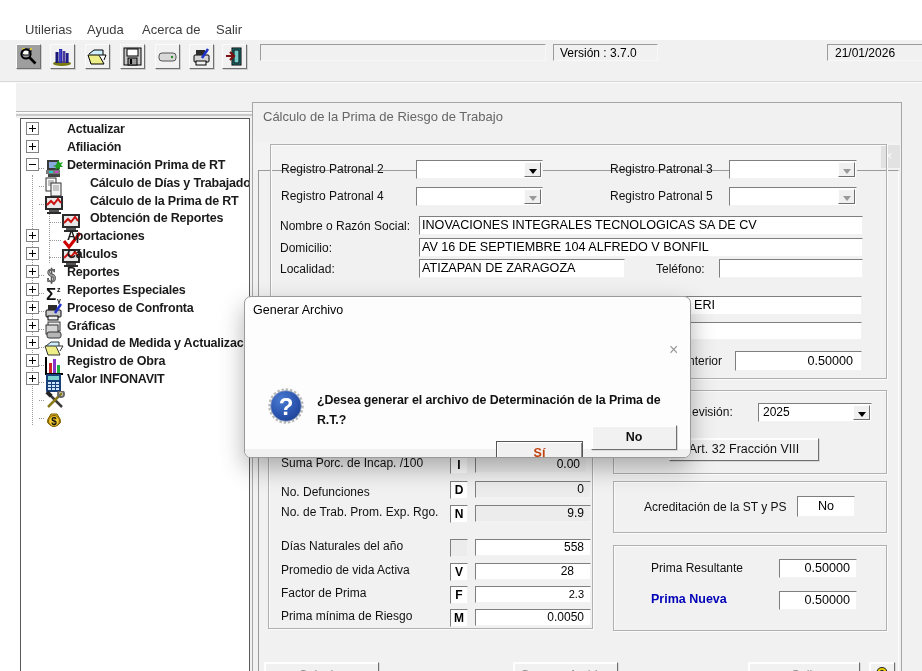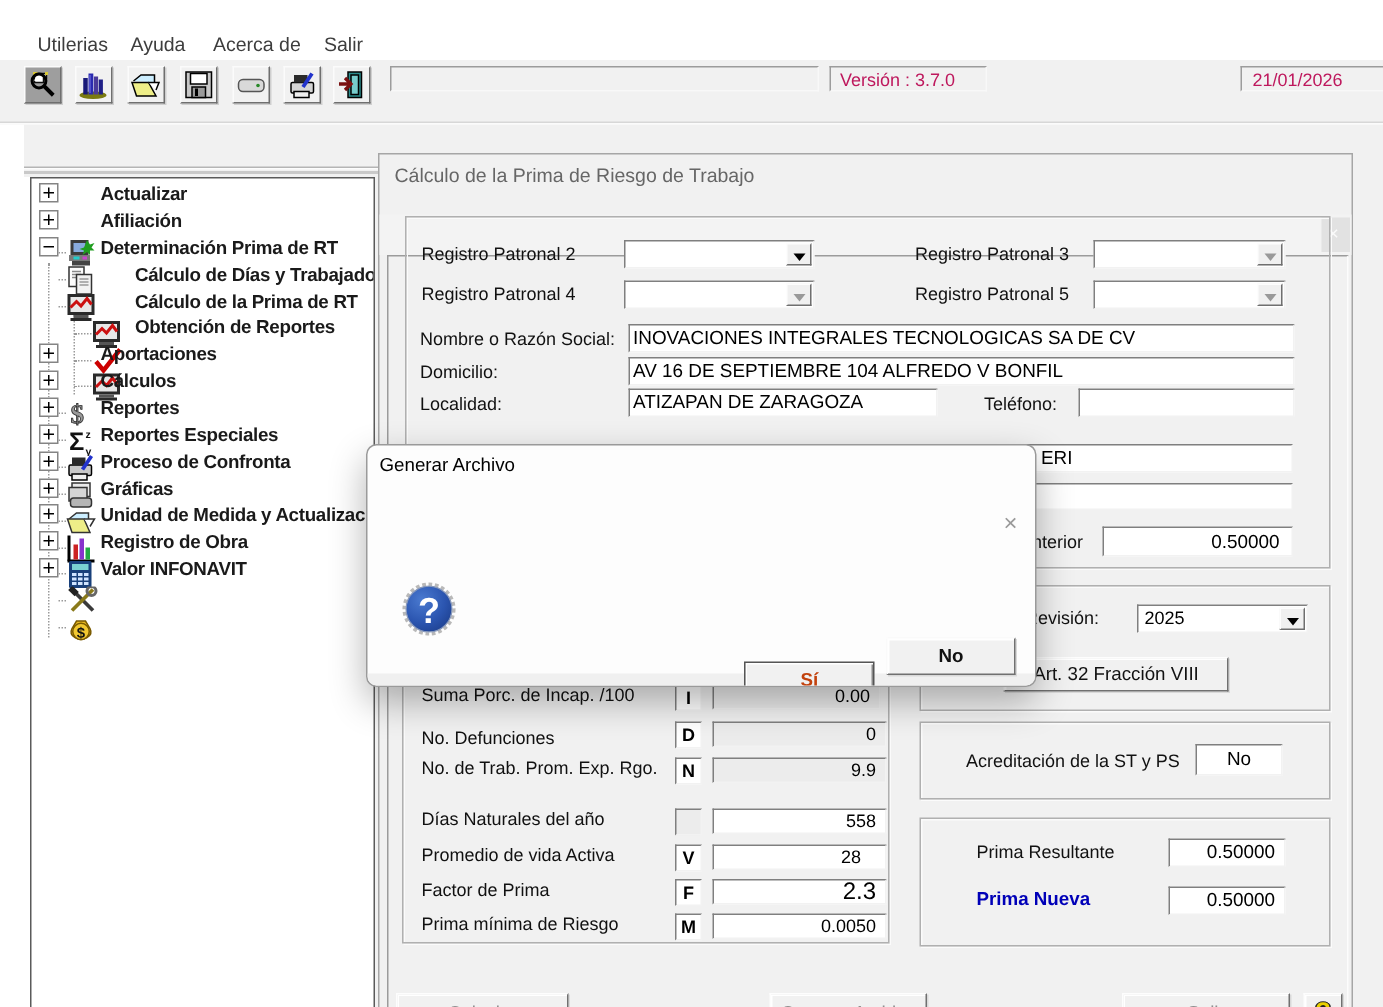--- a/index.html
+++ b/index.html
@@ -13,21 +13,21 @@
 .grp { position:absolute; border:1px solid #b0b0b0; box-shadow:1px 1px 0 #fbfbfb, inset 1px 1px 0 #fbfbfb; }
 .btn { position:absolute; background:#f1f1f1; border:1px solid; border-color:#fdfdfd #707070 #707070 #fdfdfd; box-shadow:inset 1px 1px 0 #ffffff, 1px 1px 0 #d9d9d9; font-size:12.5px; text-align:center; color:#8f8f8f; }
 .combo { position:absolute; background:#fff; border:1px solid; border-color:#7f7f7f #f2f2f2 #f2f2f2 #7f7f7f; }
 .cbtn { position:absolute; right:1px; top:1px; bottom:1px; width:17px; background:#f0f0f0; border:1px solid; border-color:#fdfdfd #6f6f6f #6f6f6f #fdfdfd; }
 .arr { position:absolute; left:4px; top:6px; width:0; height:0; border-left:4px solid transparent; border-right:4px solid transparent; border-top:5px solid #000; }
 .arrg { border-top-color:#999; }
 .treerow { position:absolute; left:0; white-space:nowrap; font-weight:bold; font-size:12.5px; color:#1a1a1a; letter-spacing:-0.2px; }
 .pm { position:absolute; width:13px; height:13px; background:#fff; border:1px solid #848484; }
 .pm:before { content:""; position:absolute; left:2px; top:5px; width:7px; height:1px; background:#000; }
 .pm.plus:after { content:""; position:absolute; left:5px; top:2px; width:1px; height:7px; background:#000; }
-.panel { position:absolute; border:1px solid; border-color:#9c9c9c #f8f8f8 #f8f8f8 #9c9c9c; font-size:12px; color:#be185d; }
+.panel { position:absolute; border:1px solid; border-color:#9c9c9c #f8f8f8 #f8f8f8 #9c9c9c; font-size:12px; color:#000000; }
 .tbtn { position:absolute; width:25px; height:25px; background:#f1f1f1; border:1px solid; border-color:#fbfbfb #6f6f6f #6f6f6f #fbfbfb; box-shadow:1px 1px 0 #cfcfcf; }
 </style>
 </head>
 <body>
 <div id="stage">
   <div class="abs" style="left:0;top:0;width:922px;height:43px;background:#f1f1f1"></div>
   <div class="abs" style="left:16px;top:43px;width:906px;height:35px;background:#f1f1f1"></div>
   <div class="abs" style="left:250px;top:78px;width:672px;height:593px;background:#f1f1f1"></div>
   <div class="lbl" style="left:25px;top:22px;color:#3d3d3d;font-size:13px">Utilerias</div>
   <div class="lbl" style="left:87px;top:22px;color:#3d3d3d;font-size:13px">Ayuda</div>
@@ -315,21 +315,21 @@
     <div class="inp" style="left:197px;top:402px;width:18px;height:18px;text-align:center;line-height:16px;font-weight:bold;font-size:12px;">N</div>
     <div class="inp num inpg" style="left:222px;top:402px;width:116px;height:17px;line-height:15px;padding:0 6px;font-size:12px">9.9</div>
     <div class="lbl" style="left:28px;top:436px;">Días Naturales del año</div>
     <div class="inp" style="left:197px;top:436px;width:18px;height:18px;text-align:center;line-height:16px;font-weight:bold;font-size:12px;background:#ececec;"></div>
     <div class="inp num" style="left:222px;top:436px;width:116px;height:17px;line-height:15px;padding:0 6px;font-size:12px">558</div>
     <div class="lbl" style="left:28px;top:460px;">Promedio de vida Activa</div>
     <div class="inp" style="left:197px;top:460px;width:18px;height:18px;text-align:center;line-height:16px;font-weight:bold;font-size:12px;">V</div>
     <div class="inp num" style="left:222px;top:460px;width:116px;height:17px;line-height:15px;padding:0 16px;font-size:12px">28</div>
     <div class="lbl" style="left:28px;top:483px;">Factor de Prima</div>
     <div class="inp" style="left:197px;top:483px;width:18px;height:18px;text-align:center;line-height:16px;font-weight:bold;font-size:12px;">F</div>
-    <div class="inp num" style="left:222px;top:483px;width:116px;height:17px;line-height:15px;padding:0 6px;font-size:16px">2.3</div>
+    <div class="inp num" style="left:222px;top:483px;width:116px;height:17px;line-height:15px;padding:0 6px;font-size:11px">2.3</div>
     <div class="lbl" style="left:28px;top:506px;">Prima mínima de Riesgo</div>
     <div class="inp" style="left:197px;top:506px;width:18px;height:18px;text-align:center;line-height:16px;font-weight:bold;font-size:12px;">M</div>
     <div class="inp num" style="left:222px;top:506px;width:116px;height:17px;line-height:15px;padding:0 6px;font-size:12px">0.0050</div>
     <div class="grp" style="left:360px;top:287px;width:274px;height:84px"></div>
     <div class="lbl" style="left:389px;top:302px;">Año de Revisión:</div>
     <div class="combo" style="left:505px;top:300px;width:114px;height:19px">
           <span style="position:absolute;left:4px;top:1px;font-size:12px">2025</span>
           <div class="cbtn">
             <div class="arr"></div>
           </div>
@@ -362,16 +362,17 @@
             <radialGradient id="qg" cx="0.35" cy="0.3" r="0.9">
               <stop offset="0" stop-color="#4a7ad0"></stop>
               <stop offset="0.55" stop-color="#2b55b0"></stop>
               <stop offset="1" stop-color="#1a3a85"></stop>
             </radialGradient>
           </defs>
           <circle cx="18" cy="18" r="16.6" fill="none" stroke="#b9b9b9" stroke-width="2.2" stroke-dasharray="2.5 1.8"></circle>
           <circle cx="18" cy="18" r="15.3" fill="url(#qg)" stroke="#8899bb" stroke-width="0.8"></circle>
           <text x="18" y="27" text-anchor="middle" font-size="24" font-weight="bold" fill="#fff" font-family="Liberation Sans">?</text>
         </svg></div>
+    <div class="abs" style="left:72px;top:53px;width:365px;font-size:12.4px;font-weight:bold;color:#111;line-height:20px;letter-spacing:-0.1px">¿Desea generar el archivo de Determinación de la Prima de<br>R.T.?</div>
     <div class="btn" style="left:251px;top:144px;width:87px;height:26px;color:#c2410c;font-weight:bold;border:1px solid #555;box-shadow:inset 1px 1px 0 #fff, inset -1px -1px 0 #8a8a8a;line-height:23px">Sí</div>
     <div class="btn" style="left:346px;top:128px;width:86px;height:25px;color:#111;font-weight:bold;line-height:23px">No</div>
   </div>
 </div>
 
 </body></html>

